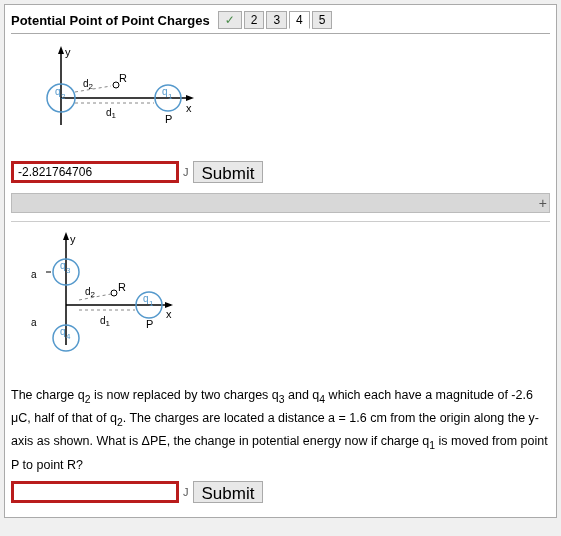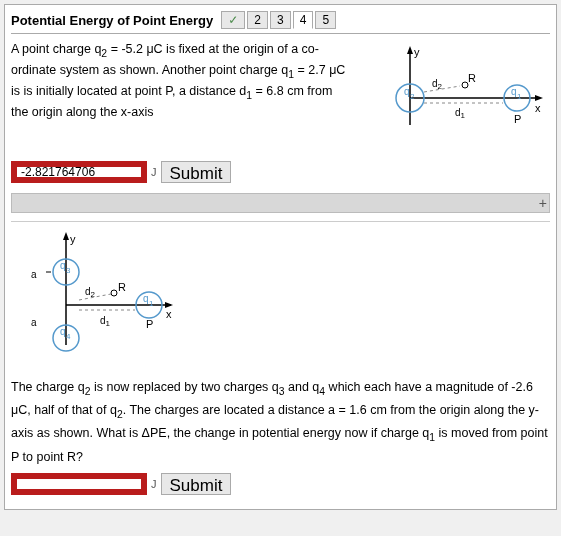--- a/index.html
+++ b/index.html
@@ -66,24 +66,24 @@
       line-height: 1.5;
       margin-bottom: 6px;
     }
     .answer-row {
       display: flex;
       align-items: center;
       gap: 4px;
       margin-bottom: 4px;
     }
     .answer-input {
-      border: 6px solid #b91c1c;
+      border: 3px solid #b91c1c;
       padding: 2px 4px;
       font-size: 12px;
-      width: 136px;
+      width: 168px;
       height: 22px;
     }
     .unit-label {
       font-size: 11px;
       color: #555;
     }
     .submit-btn {
       border: 1px solid #aaa;
       background: #e8e8e8;
       padding: 2px 8px;
@@ -126,34 +126,31 @@
       font-size: 12.5px;
       line-height: 1.6;
     }
   </style>
 </head>
 <body>
 
 <div class="main-container">
 
   <div class="title-bar">
-    <span class="title-text">Potential Energy of Point Energy</span>
+    <span class="title-text">Potential Point of Point Charges</span>
     <div class="tab-bar">
       <div class="tab" style="color:#4a8a4a; font-size:12px;">✓</div>
       <div class="tab">2</div>
       <div class="tab">3</div>
       <div class="tab active">4</div>
       <div class="tab">5</div>
     </div>
   </div>
 
   <div class="content-area">
-    <div class="problem-text">
-      A point charge q<sub>2</sub> = -5.2 μC is fixed at the origin of a co-ordinate system as shown. Another point charge q<sub>1</sub> = 2.7 μC is is initially located at point P, a distance d<sub>1</sub> = 6.8 cm from the origin along the x-axis
-    </div>
     <div class="diagram-area">
       
       <svg width="185" height="110">
 
         <line x1="50" y1="10" x2="50" y2="85" stroke="#000" stroke-width="1.5"></line>
         <polygon points="50,6 47,14 53,14" fill="#000"></polygon>
         <text x="54" y="16" font-size="11" fill="#000">y</text>
 
         <line x1="50" y1="58" x2="180" y2="58" stroke="#000" stroke-width="1.5"></line>
         <polygon points="183,58 175,55 175,61" fill="#000"></polygon>
@@ -235,21 +232,21 @@
           <text x="135" y="98" font-size="11" fill="#000">P</text>
 
           <line x1="68" y1="80" x2="124" y2="80" stroke="#888" stroke-width="1" stroke-dasharray="3,3"></line>
           <text x="89" y="94" font-size="10" fill="#000">d<tspan font-size="8" dy="2">1</tspan></text>
         </svg>
       </div>
 
       <div style="width:0"></div>
     </div>
 
-    <div class="problem2-text" style="margin-top:4px;">
+    <div class="problem2-text" style="margin-top:12px;">
       The charge q<sub>2</sub> is now replaced by two charges q<sub>3</sub> and q<sub>4</sub> which each have a magnitude of -2.6 μC, half of that of q<sub>2</sub>. The charges are located a distance a = 1.6 cm from the origin along the y-axis as shown. What is ΔPE, the change in potential energy now if charge q<sub>1</sub> is moved from point P to point R?
     </div>
 
     <div class="answer-row" style="margin-top:6px;">
       <input type="text" class="answer-input" value="" style="">
       <span class="unit-label">J</span>
       <button class="submit-btn">Submit</button>
     </div>
   </div>
 

